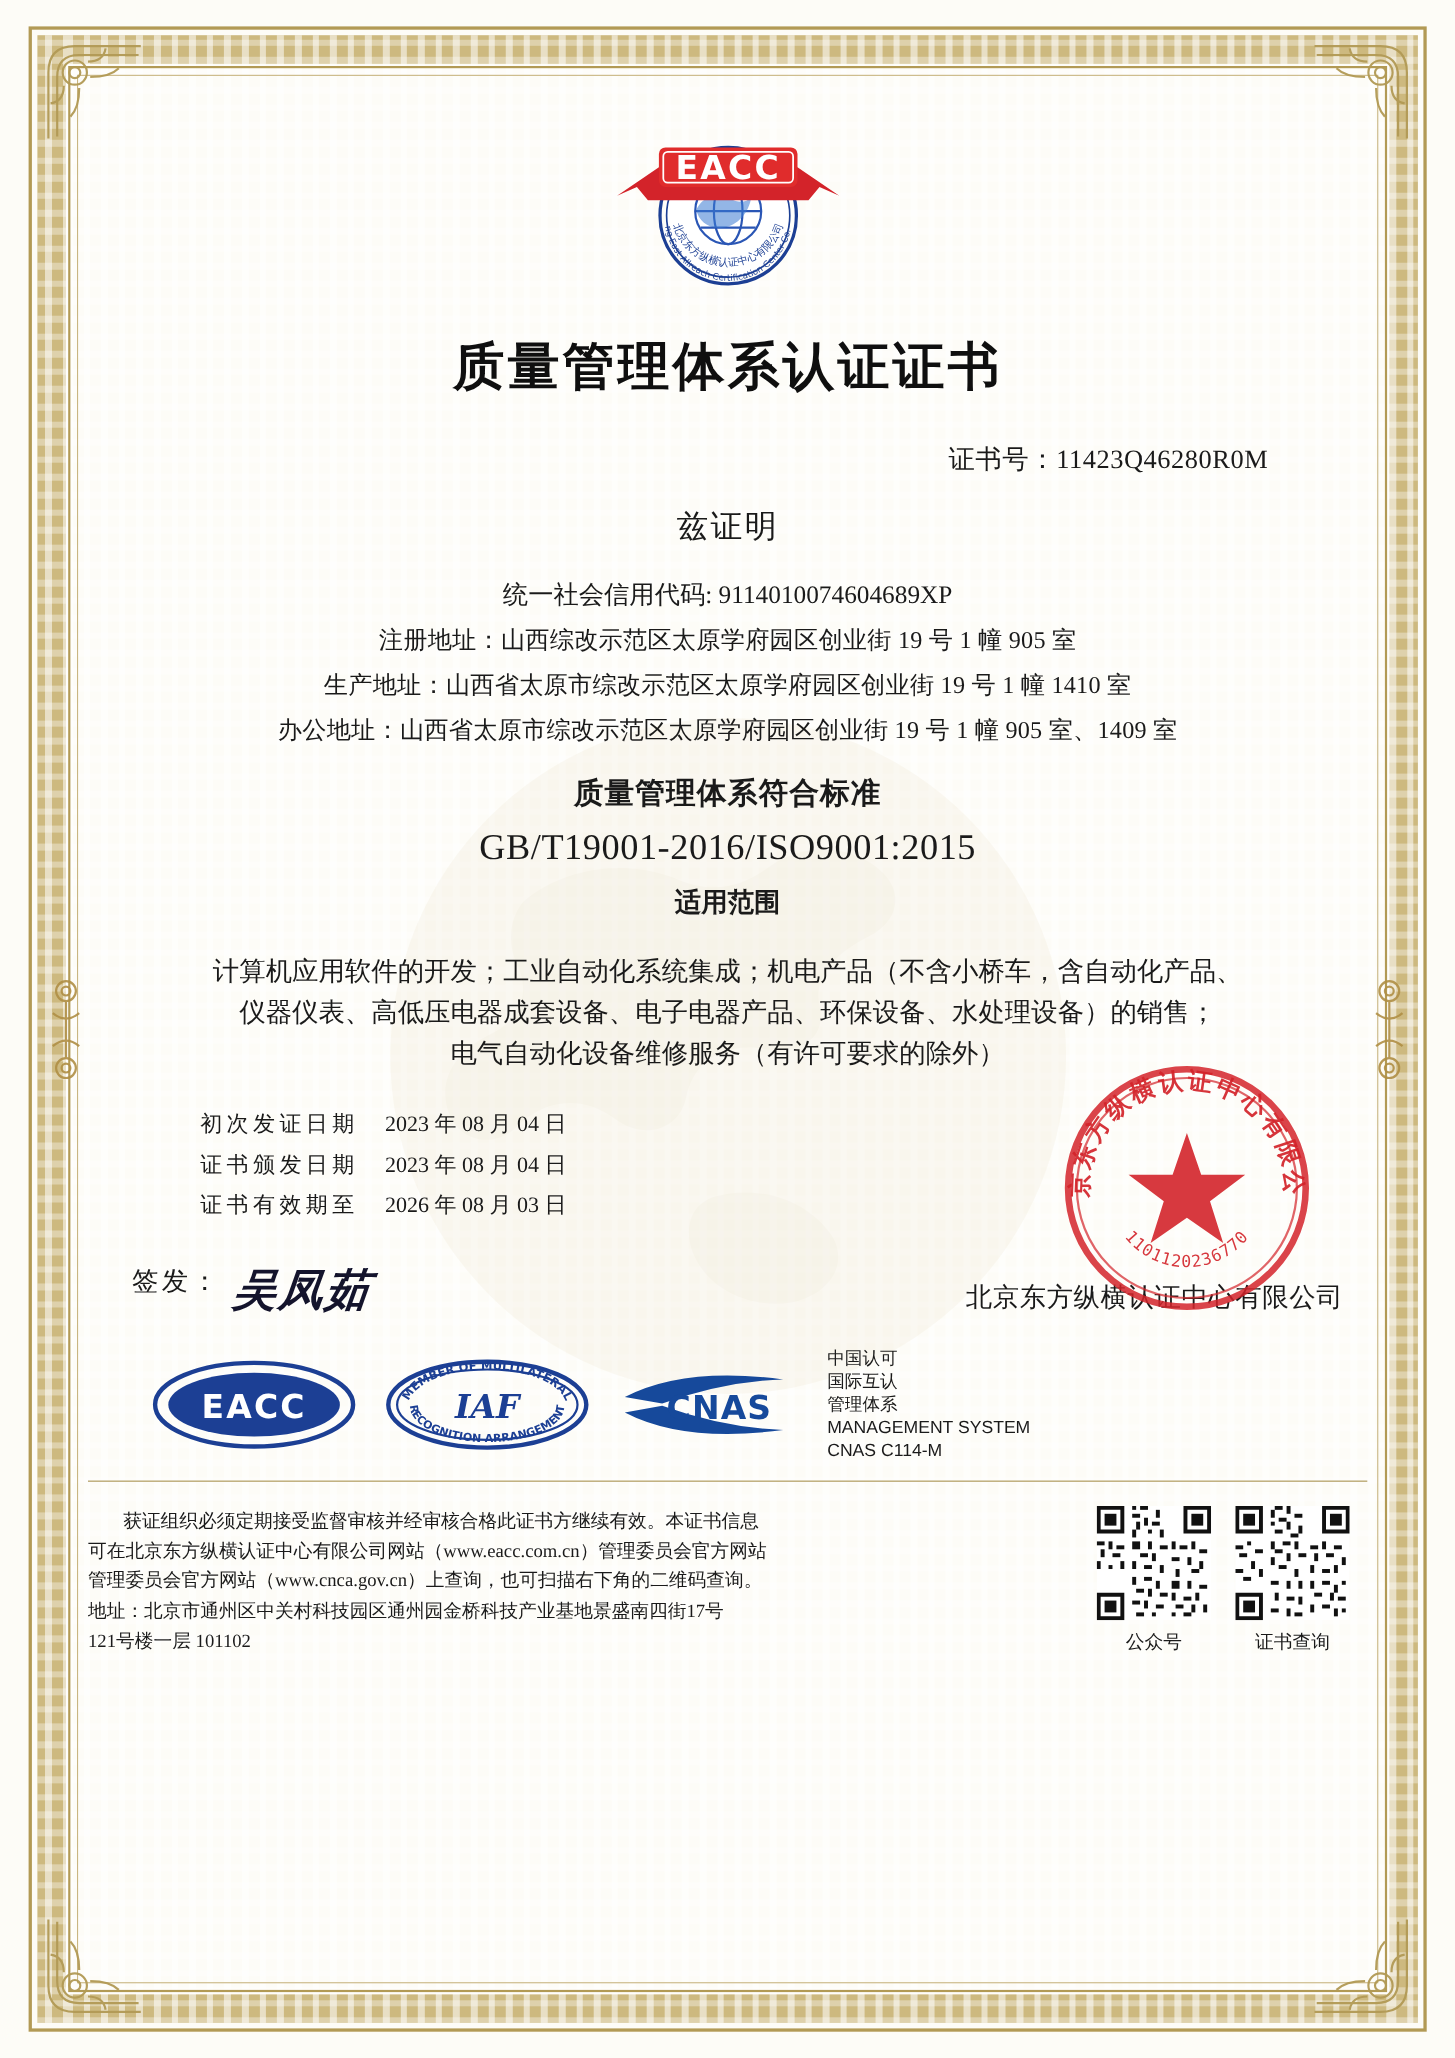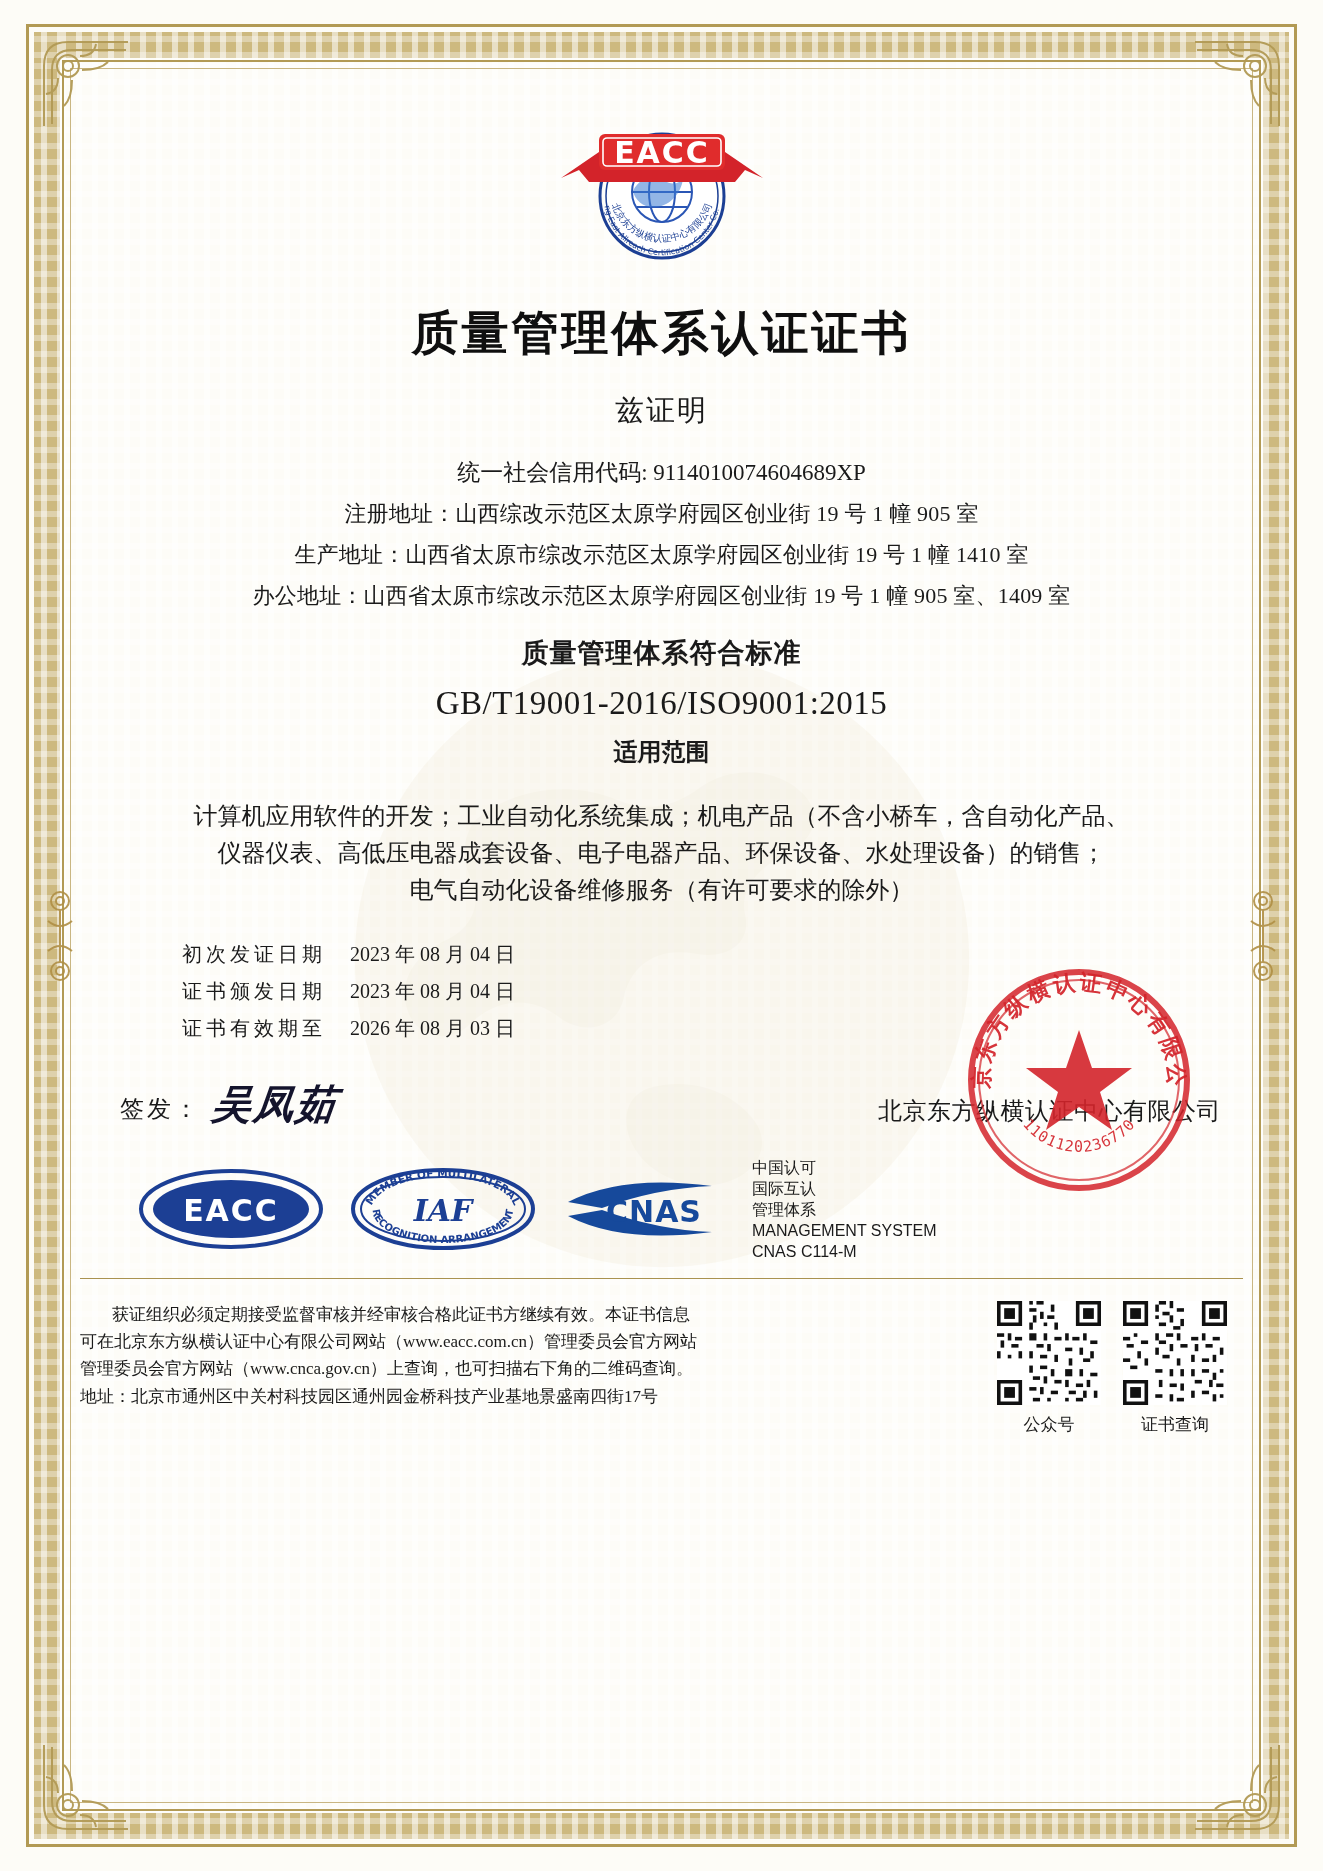--- a/index.html
+++ b/index.html
@@ -152,21 +152,21 @@
   }
   .dates .row{display:flex;}
   .dates .lbl{width:168px;letter-spacing:4px;}
   .dates .val{}
   .sign-row{
     position:relative;
     margin-top:28px;
     height:70px;
   }
   .sign-label{
-    position:absolute;left:40px;top:18px;font-size:24px;letter-spacing:3px;
+    position:absolute;left:40px;top:6px;font-size:24px;letter-spacing:3px;
   }
   .signature{
     position:absolute;left:132px;top:2px;
     font-family:"DejaVu Serif", serif;
     font-style:italic;
     font-weight:bold;
     font-size:40px;
     color:#14142c;
     transform:skewX(-6deg);
     letter-spacing:2px;
@@ -330,20 +330,23 @@
           <textPath href="#arcCN" startOffset="50%" text-anchor="middle">北京东方纵横认证中心有限公司</textPath>
         </text>
         <text font-family="DejaVu Sans, sans-serif" font-size="8" fill="#1c3f94">
           <textPath href="#arcEN" startOffset="50%" text-anchor="middle">Beijing East Allreach Certification Center Co., Ltd.</textPath>
         </text>
       </svg>
     </div>
 
     <div class="cert-title">质量管理体系认证证书</div>
 
+    <div class="cert-no">
+      <span>证书号：</span><span>11423Q46280R0M</span>
+    </div>
 
     <div class="zizhengming">兹证明</div>
 
 
     <div class="credit">统一社会信用代码: 9114010074604689XP</div>
 
     <div class="addr">注册地址：山西综改示范区太原学府园区创业街 19 号 1 幢 905 室</div>
     <div class="addr">生产地址：山西省太原市综改示范区太原学府园区创业街 19 号 1 幢 1410 室</div>
     <div class="addr">办公地址：山西省太原市综改示范区太原学府园区创业街 19 号 1 幢 905 室、1409 室</div>
 
@@ -415,20 +418,21 @@
         <div>CNAS C114-M</div>
       </div>
     </div>
 
     <div class="footer">
       <div class="footer-left">
         <div class="indent">获证组织必须定期接受监督审核并经审核合格此证书方继续有效。本证书信息</div>
         <div>可在北京东方纵横认证中心有限公司网站（www.eacc.com.cn）管理委员会官方网站</div>
         <div>管理委员会官方网站（www.cnca.gov.cn）上查询，也可扫描右下角的二维码查询。</div>
         <div>地址：北京市通州区中关村科技园区通州园金桥科技产业基地景盛南四街17号</div>
+        <div>121号楼一层 101102</div>
       </div>
       <div class="footer-right">
         <div class="qr-row">
           <svg class="qr" viewBox="0 0 29 29">
             <rect width="29" height="29" fill="#fff"></rect>
             <g fill="#111">
               <path d="M0 0h7v7H0zm1 1v5h5V1z"></path>
                 <rect x="2" y="2" width="3" height="3"></rect>
               <path d="M22 0h7v7h-7zm1 1v5h5V1z"></path>
                 <rect x="24" y="2" width="3" height="3"></rect>

